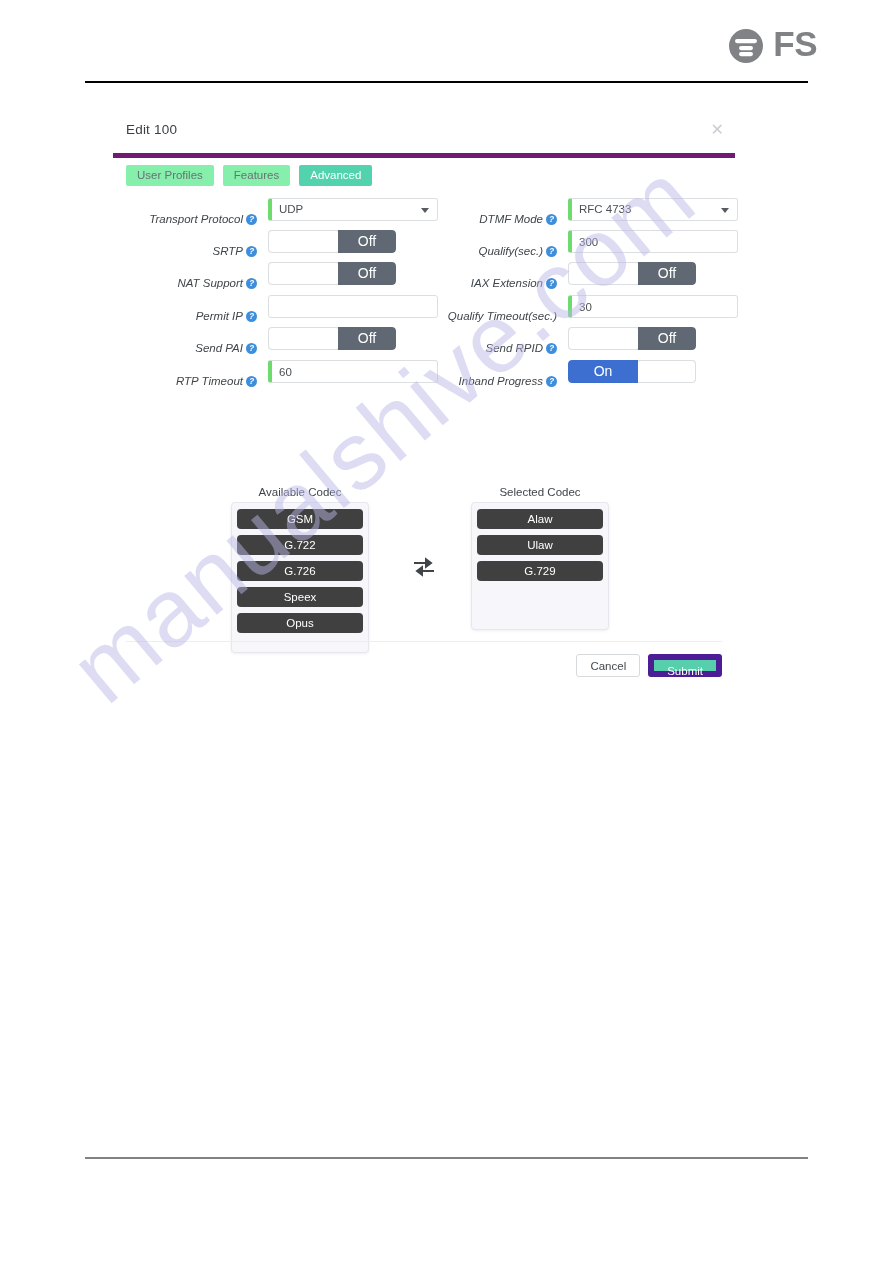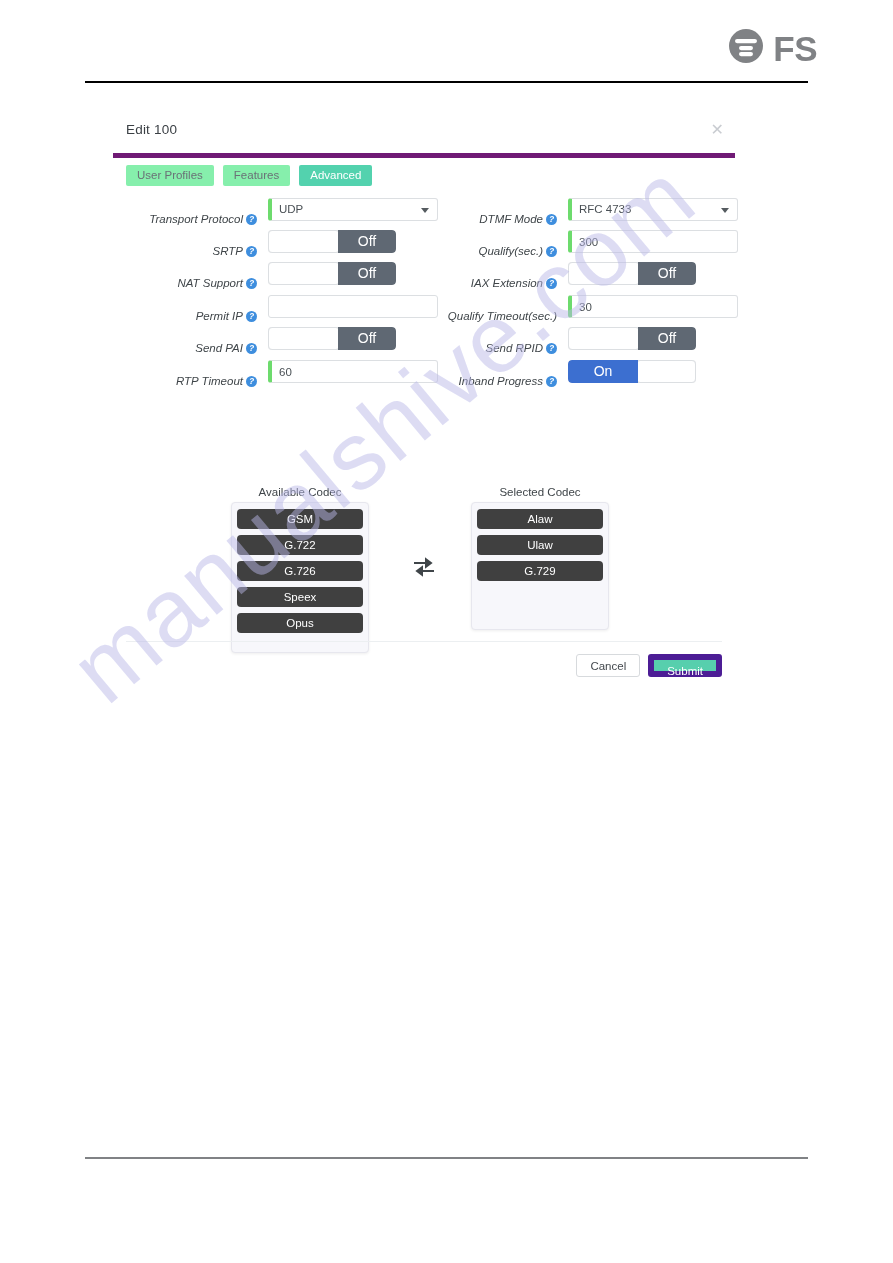--- a/index.html
+++ b/index.html
@@ -47,21 +47,20 @@
     position: absolute;
     left: 0; top: 0;
     width: 893px;
     height: 92px;
   }
   #fs-logo {
     position: absolute;
     right: 76px;
     top: 26px;
     display: flex;
-    align-items: center;
     gap: 7px;
   }
   #fs-logo .mark { display:block; }
   #fs-logo .wordmark {
     font-size: 35px;
     font-weight: bold;
     color: #808285;
     letter-spacing: -0.5px;
     line-height: 1;
   }

